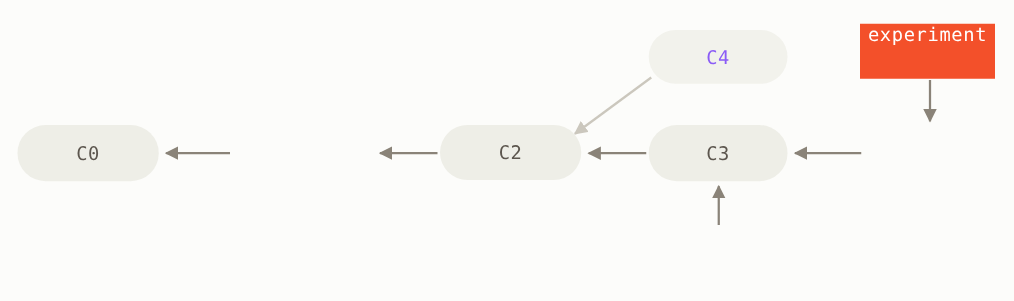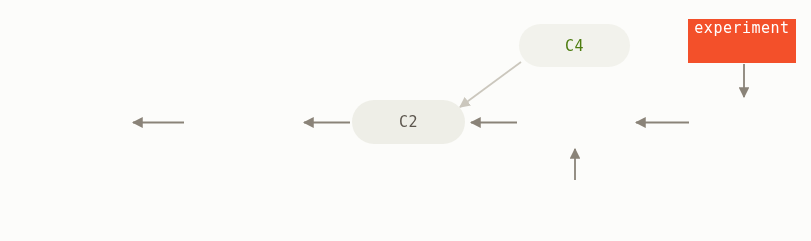--- a/index.html
+++ b/index.html
@@ -34,21 +34,21 @@
     display: flex;
     align-items: center;
     justify-content: center;
     font-family: "DejaVu Sans Mono", monospace;
     font-size: 15px;
     color: #5c564e;
     letter-spacing: 0.5px;
   }
   .commit-node.faded {
     background: #f2f2ec;
-    color: #4d7c0f;
+    color: #8b5cf6;
   }
   .branch-label {
     position: absolute;
     box-sizing: border-box;
     background: #f3502a;
     display: flex;
     justify-content: center;
     font-family: "DejaVu Sans Mono", monospace;
     font-size: 15px;
     color: #ffffff;
@@ -78,26 +78,32 @@
 
     <line x1="689" y1="122.5" x2="636" y2="122.5" stroke="#8a8378" stroke-width="1.8" marker-end="url(#arrow-solid)"></line>
 
     <line x1="521" y1="62" x2="460" y2="107" stroke="#cbc7bd" stroke-width="1.8" marker-end="url(#arrow-faded)"></line>
 
     <line x1="744" y1="64" x2="744" y2="97" stroke="#8a8378" stroke-width="1.8" marker-end="url(#arrow-solid)"></line>
 
     <line x1="575" y1="180" x2="575" y2="149" stroke="#8a8378" stroke-width="1.8" marker-end="url(#arrow-solid)"></line>
   </svg>
 
+  <div class="commit-node" style="left:14px; top:100px; width:113px; height:45px;">
+    <span>C0</span>
+  </div>
 
 
   <div class="commit-node" style="left:352px; top:100px; width:113px; height:44px;">
     <span>C2</span>
   </div>
 
+  <div class="commit-node" style="left:519px; top:100px; width:111px; height:45px;">
+    <span>C3</span>
+  </div>
 
 
   <div class="commit-node faded" style="left:519px; top:24px; width:111px; height:43px;">
     <span>C4</span>
   </div>
 
   <div class="branch-label" style="left:688px; top:19px; width:108px; height:44px;">
     <span>experiment</span>
   </div>
 

